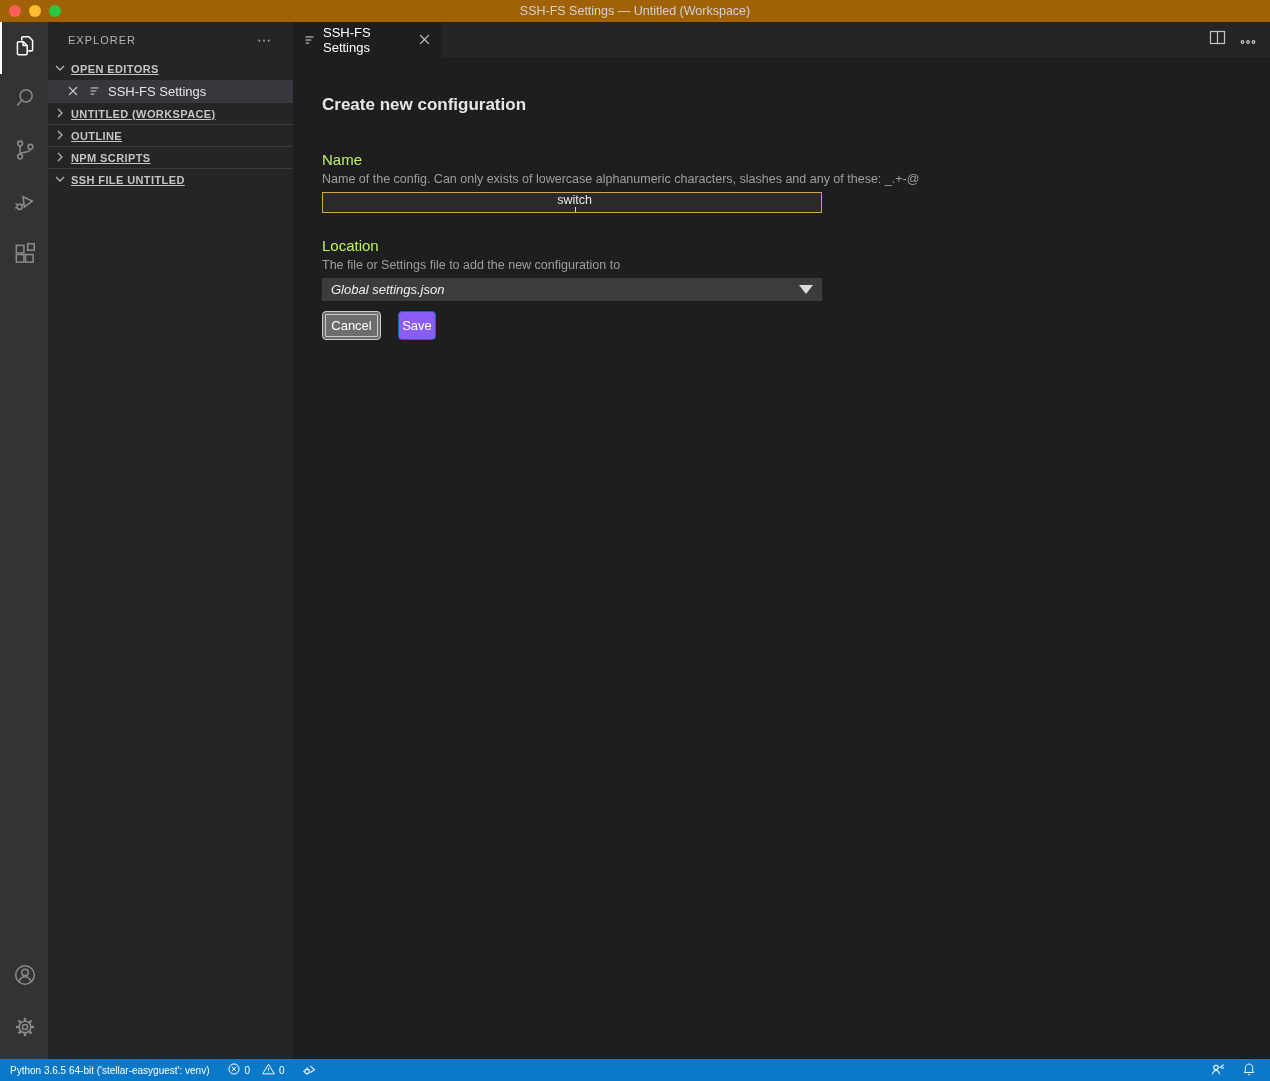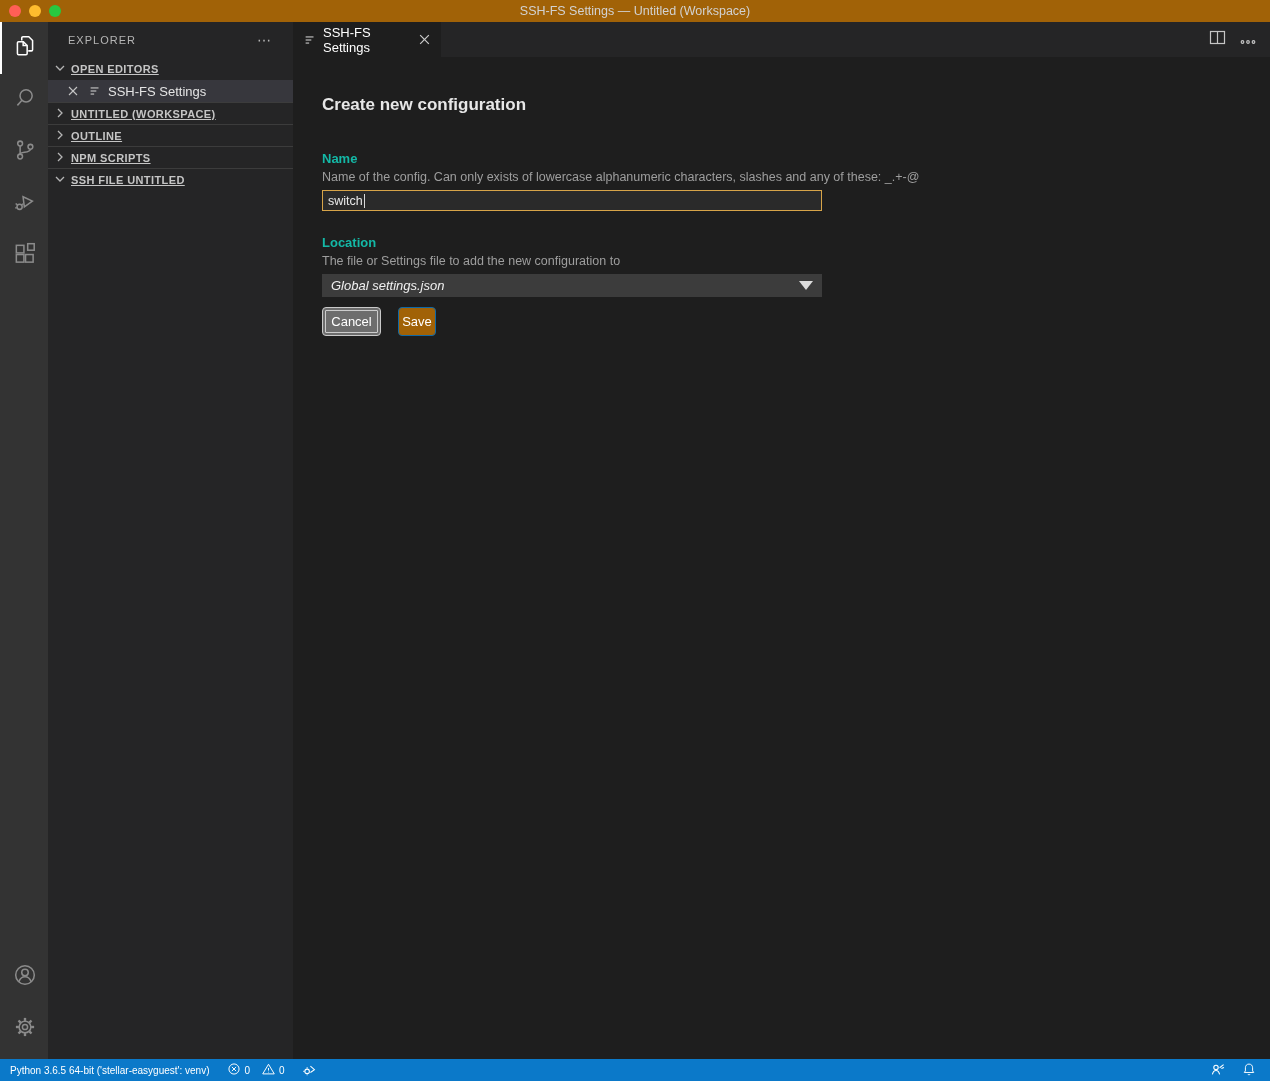--- a/index.html
+++ b/index.html
@@ -45,42 +45,42 @@
   .tabbar { height:35px; background:#252526; display:flex; align-items:stretch; flex-shrink:0; }
   .tab { width:148px; background:#1e1e1e; display:flex; align-items:center; padding:0 10px;
          color:#ffffff; font-size:13px; cursor:pointer; }
   .tab-icon { display:flex; margin-right:6px; color:#c5c5c5; }
   .tab-close { margin-left:auto; color:#cccccc; display:flex; cursor:pointer; }
   .tab-actions { margin-left:auto; display:flex; align-items:center; gap:14px; padding-right:14px; color:#c5c5c5; }
   .tab-actions svg { stroke:currentColor; fill:none; stroke-width:1.2; cursor:pointer; }
 
   .editor-content { flex:1; padding:38px 0 0 29px; position:relative; }
   .page-heading { font-size:17px; font-weight:bold; color:#e7e7e7; }
-  .field-label { font-size:13px; font-weight:bold; color:#14b8a6; }
+  .field-label { font-size:15px; font-weight:normal; color:#bef264; }
   .field-desc { font-size:12.5px; color:#9e9e9e; margin-top:4px; }
   .group-name { margin-top:36px; }
   .group-location { margin-top:24px; }
 
   .text-input { margin-top:6px; width:500px; height:21px; background:#2a2a2a;
                 border:1px solid #d7a449; display:flex; align-items:center; padding-left:5px;
-                font-size:12.5px; color:#e8e8e8; cursor:text; }
+                font-size:12.5px; color:#e8e8e8; cursor:text;flex-direction:column; }
   .caret { display:inline-block; width:1px; height:14px; background:#d8d8d8; margin-left:1px; }
 
   .dropdown { margin-top:6px; width:500px; height:23px; background:#3c3c3c; display:flex;
               align-items:center; padding:0 9px; font-size:13px; color:#f0f0f0; cursor:pointer;font-style:italic; }
   .dd-caret { margin-left:auto; width:0; height:0; border-left:7px solid transparent;
               border-right:7px solid transparent; border-top:9px solid #dcdcdc; }
 
   .button-row { margin-top:10px; display:flex; align-items:center; }
   .btn { height:29px; border-radius:4px; font-size:13px; color:#ffffff; display:inline-flex;
          align-items:center; justify-content:center; cursor:pointer;
          font-family:"Liberation Sans", sans-serif; }
   .btn-cancel { width:59px; background:#6d6d6d; border:1px solid #c9c9c9;
                 outline:1px solid rgba(255,255,255,.65); outline-offset:-4px; }
-  .btn-save { width:38px; background:#a16207; border:1px solid #0e68a7; margin-left:17px; }
+  .btn-save { width:38px; background:#8b5cf6; border:1px solid #0e68a7; margin-left:17px; }
 
   
   .statusbar { position:absolute; bottom:0; left:0; right:0; height:22px; background:#0b79c9;
                color:#ffffff; display:flex; align-items:center; font-size:10px; padding:0 10px; }
   .sb-seg { display:flex; align-items:center; gap:4px; cursor:pointer; }
   .sb-seg svg { stroke:#ffffff; fill:none; stroke-width:1.1; }
   .sb-problems { margin-left:18px; gap:3px; }
   .sb-warn { margin-left:8px; }
   .sb-run { margin-left:16px; }
   .sb-right { margin-left:auto; display:flex; align-items:center; gap:15px; padding-right:4px; }

